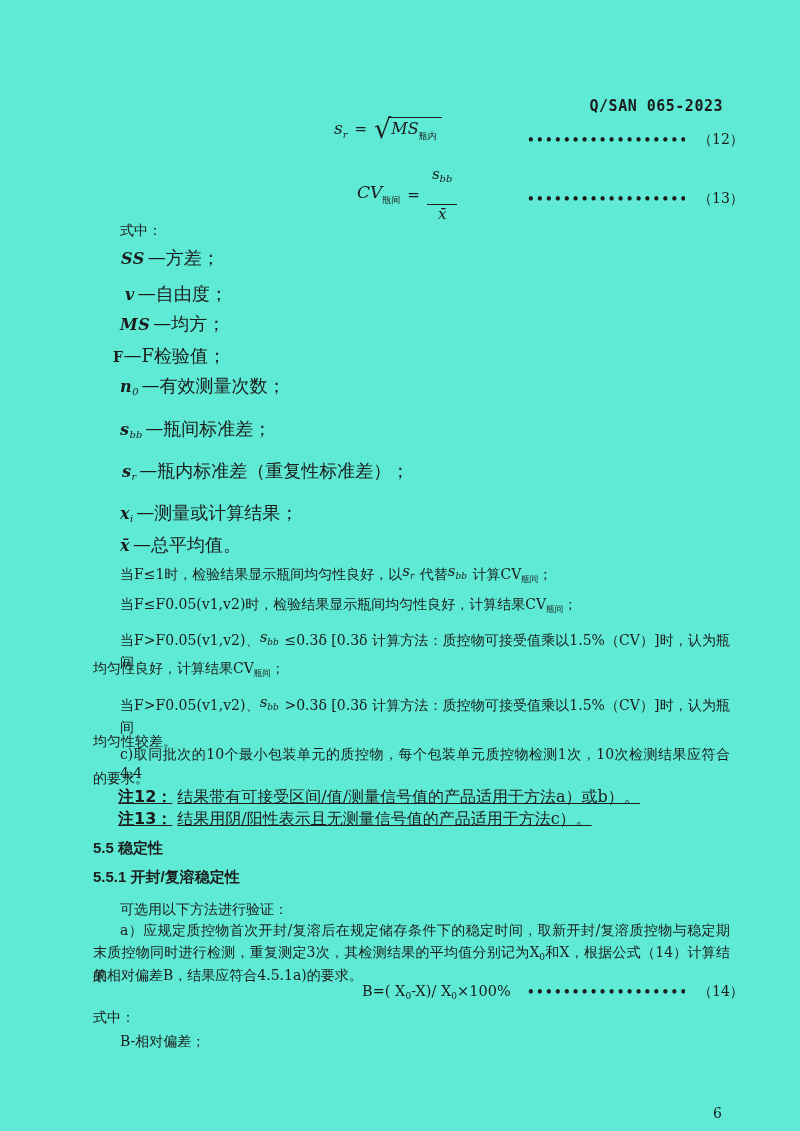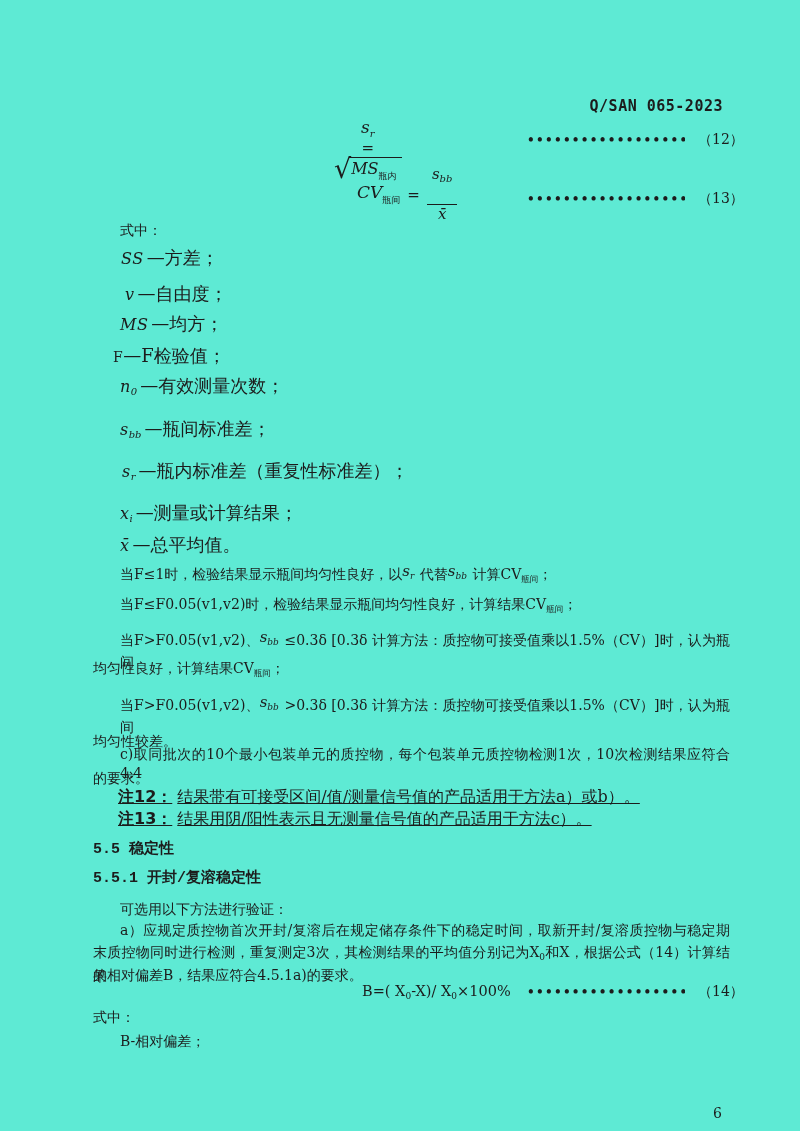--- a/index.html
+++ b/index.html
@@ -8,28 +8,28 @@
     font-family:"DejaVu Serif","Liberation Serif",serif;color:#1c1c1c;
     font-size:14px;overflow:hidden;
   }
   .abs{position:absolute;white-space:nowrap;}
   .doc-code{font-family:"DejaVu Sans Mono","Liberation Mono",monospace;font-weight:700;font-size:15px;letter-spacing:.5px;}
   .body-line{font-size:14px;line-height:20px;}
   .jline{white-space:normal;width:637px;text-align:justify;text-align-last:justify;line-height:20px;}
   .jline.indent{padding-left:27px;width:610px;}
   .lline{white-space:nowrap;line-height:20px;}
   .def-line{font-size:14px;}
-  .def-term{font-style:italic;font-size:16px;letter-spacing:.5px;}
+  .def-term{font-style:italic;font-size:16px;letter-spacing:.5px;font-weight:bold;}
   .def-term.upright{font-style:normal;font-size:14px;}
   .def-sub{font-style:italic;font-size:10px;vertical-align:-3px;}
   .def-desc{font-size:18px;margin-left:3px;}
   .where-label{font-size:14px;}
   .note-line{font-size:16px;text-decoration:underline;}
   .note-label{font-family:"DejaVu Sans","Liberation Sans",sans-serif;font-weight:700;margin-right:5px;}
-  .sec-heading{font-family:Liberation Mono, monospace;font-weight:700;font-size:15px;}
+  .sec-heading{font-family:Liberation Sans, sans-serif;font-weight:700;font-size:15px;}
   
   .seg-iv{font-style:italic;font-size:15px;position:relative;top:-3px;}
   .seg-ivs{font-style:italic;font-size:9px;position:relative;top:0px;margin-right:1px;}
   .seg-cns{font-size:8.5px;vertical-align:-3px;}
   .seg-xs{font-size:9px;vertical-align:-3px;}
   
   .formula{display:flex;align-items:center;}
   .fvar{font-style:italic;font-size:17px;}
   .fsub-lat{font-style:italic;font-size:10px;vertical-align:-4px;}
   .fsub-cn{font-size:9px;vertical-align:-5px;}
@@ -49,21 +49,21 @@
   .f14-text{font-size:14.5px;}
   .page-number{font-size:14px;}
 </style>
 </head>
 <body>
 
 <div class="page">
 
   <div class="abs doc-code" style="top:97px;right:77px;">Q/SAN 065-2023</div>
 
-  <div class="abs formula" style="left:334px;top:117px;flex-direction:column;">
+  <div class="abs formula" style="left:334px;top:117px;">
     <span><span class="fvar">s</span><span class="fsub-lat">r</span></span>
     <span class="feq">=</span>
     <span class="sqrt">
       <span class="sqrt-sym">√</span>
       <span class="radicand"><span class="fvar">MS</span><span class="fsub-cn">瓶内</span></span>
     </span>
   </div>
   <div class="abs leader-row" style="left:527px;top:131px;">
     <span class="dots">••••••••••••••••••••••••••••••</span>
     <span class="eq-number">（12）</span>

